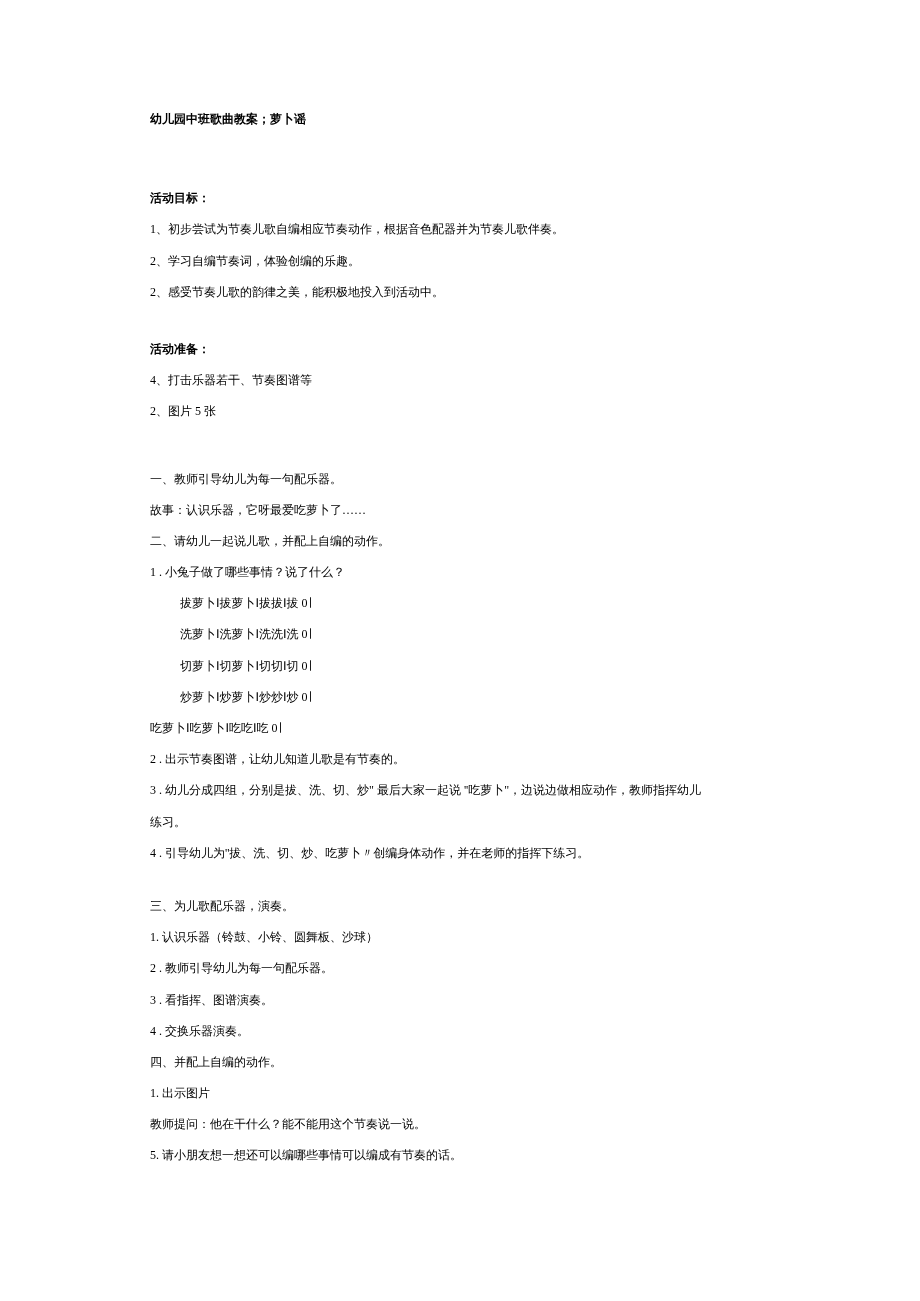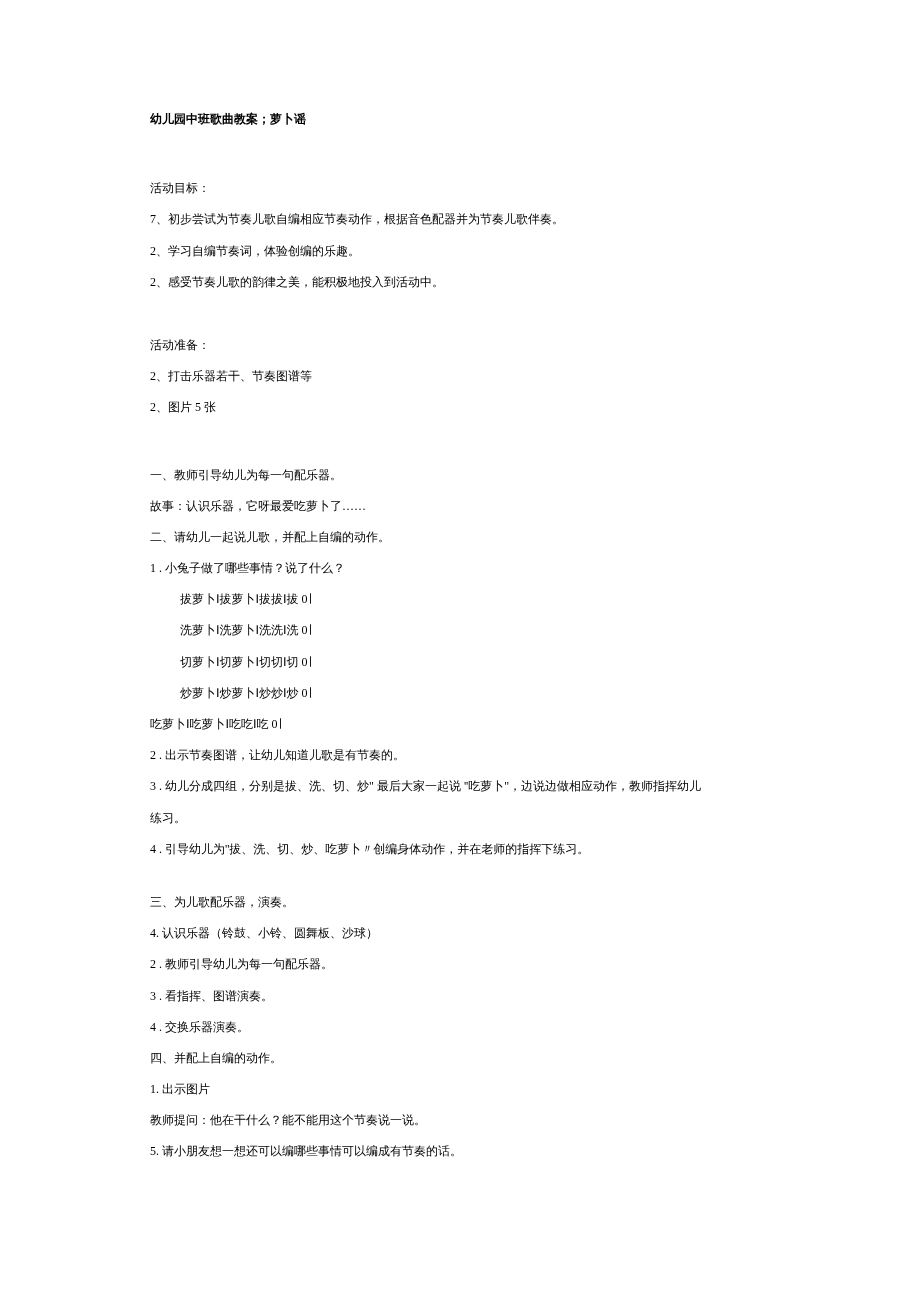--- a/index.html
+++ b/index.html
@@ -12,25 +12,25 @@
       width: 920px;
       min-height: 1301px;
       font-family: "SimSun", "宋体", serif;
       font-size: 12px;
       color: #000000;
       padding: 110px 150px 60px 150px;
       line-height: 1.6;
     }
     .title {
       font-weight: bold;
-      margin-bottom: 18px;
+      margin-bottom: 34px;
     }
     .section-heading {
-      font-weight: normal;
-      margin-top: 10px;
+      font-weight: bold;
+      margin-top: 4px;
       margin-bottom: 12px;
     }
     .line {
       margin-bottom: 12px;
     }
     .indent {
       padding-left: 30px;
     }
     .spacer-lg {
       height: 36px;
@@ -40,28 +40,28 @@
     }
   </style>
 </head>
 <body>
 
 <div class="title">幼儿园中班歌曲教案；萝卜谣</div>
 
 <div class="spacer-md"></div>
 
 <div class="section-heading">活动目标：</div>
-<div class="line">7、初步尝试为节奏儿歌自编相应节奏动作，根据音色配器并为节奏儿歌伴奏。</div>
+<div class="line">1、初步尝试为节奏儿歌自编相应节奏动作，根据音色配器并为节奏儿歌伴奏。</div>
 <div class="line">2、学习自编节奏词，体验创编的乐趣。</div>
 <div class="line">2、感受节奏儿歌的韵律之美，能积极地投入到活动中。</div>
 
 <div class="spacer-md"></div>
 
 <div class="section-heading">活动准备：</div>
-<div class="line">2、打击乐器若干、节奏图谱等</div>
+<div class="line">4、打击乐器若干、节奏图谱等</div>
 <div class="line">2、图片 5 张</div>
 
 <div class="spacer-lg"></div>
 
 <div class="line">一、教师引导幼儿为每一句配乐器。</div>
 <div class="line">故事：认识乐器，它呀最爱吃萝卜了……</div>
 <div class="line">二、请幼儿一起说儿歌，并配上自编的动作。</div>
 <div class="line">1 . 小兔子做了哪些事情？说了什么？</div>
 <div class="line indent">拔萝卜Ⅰ拔萝卜Ⅰ拔拔Ⅰ拔 0∣</div>
 <div class="line indent">洗萝卜Ⅰ洗萝卜Ⅰ洗洗Ⅰ洗 0∣</div>
@@ -69,21 +69,21 @@
 <div class="line indent">炒萝卜Ⅰ炒萝卜Ⅰ炒炒Ⅰ炒 0∣</div>
 <div class="line">吃萝卜Ⅰ吃萝卜Ⅰ吃吃Ⅰ吃 0∣</div>
 <div class="line">2 . 出示节奏图谱，让幼儿知道儿歌是有节奏的。</div>
 <div class="line">3 . 幼儿分成四组，分别是拔、洗、切、炒" 最后大家一起说 ''吃萝卜"，边说边做相应动作，教师指挥幼儿</div>
 <div class="line">练习。</div>
 <div class="line">4 . 引导幼儿为''拔、洗、切、炒、吃萝卜〃创编身体动作，并在老师的指挥下练习。</div>
 
 <div class="spacer-md"></div>
 
 <div class="line">三、为儿歌配乐器，演奏。</div>
-<div class="line">4. 认识乐器（铃鼓、小铃、圆舞板、沙球）</div>
+<div class="line">1. 认识乐器（铃鼓、小铃、圆舞板、沙球）</div>
 <div class="line">2 . 教师引导幼儿为每一句配乐器。</div>
 <div class="line">3 . 看指挥、图谱演奏。</div>
 <div class="line">4 . 交换乐器演奏。</div>
 
 <div class="line">四、并配上自编的动作。</div>
 <div class="line">1. 出示图片</div>
 <div class="line">教师提问：他在干什么？能不能用这个节奏说一说。</div>
 <div class="line">5. 请小朋友想一想还可以编哪些事情可以编成有节奏的话。</div>
 
 </body></html>

